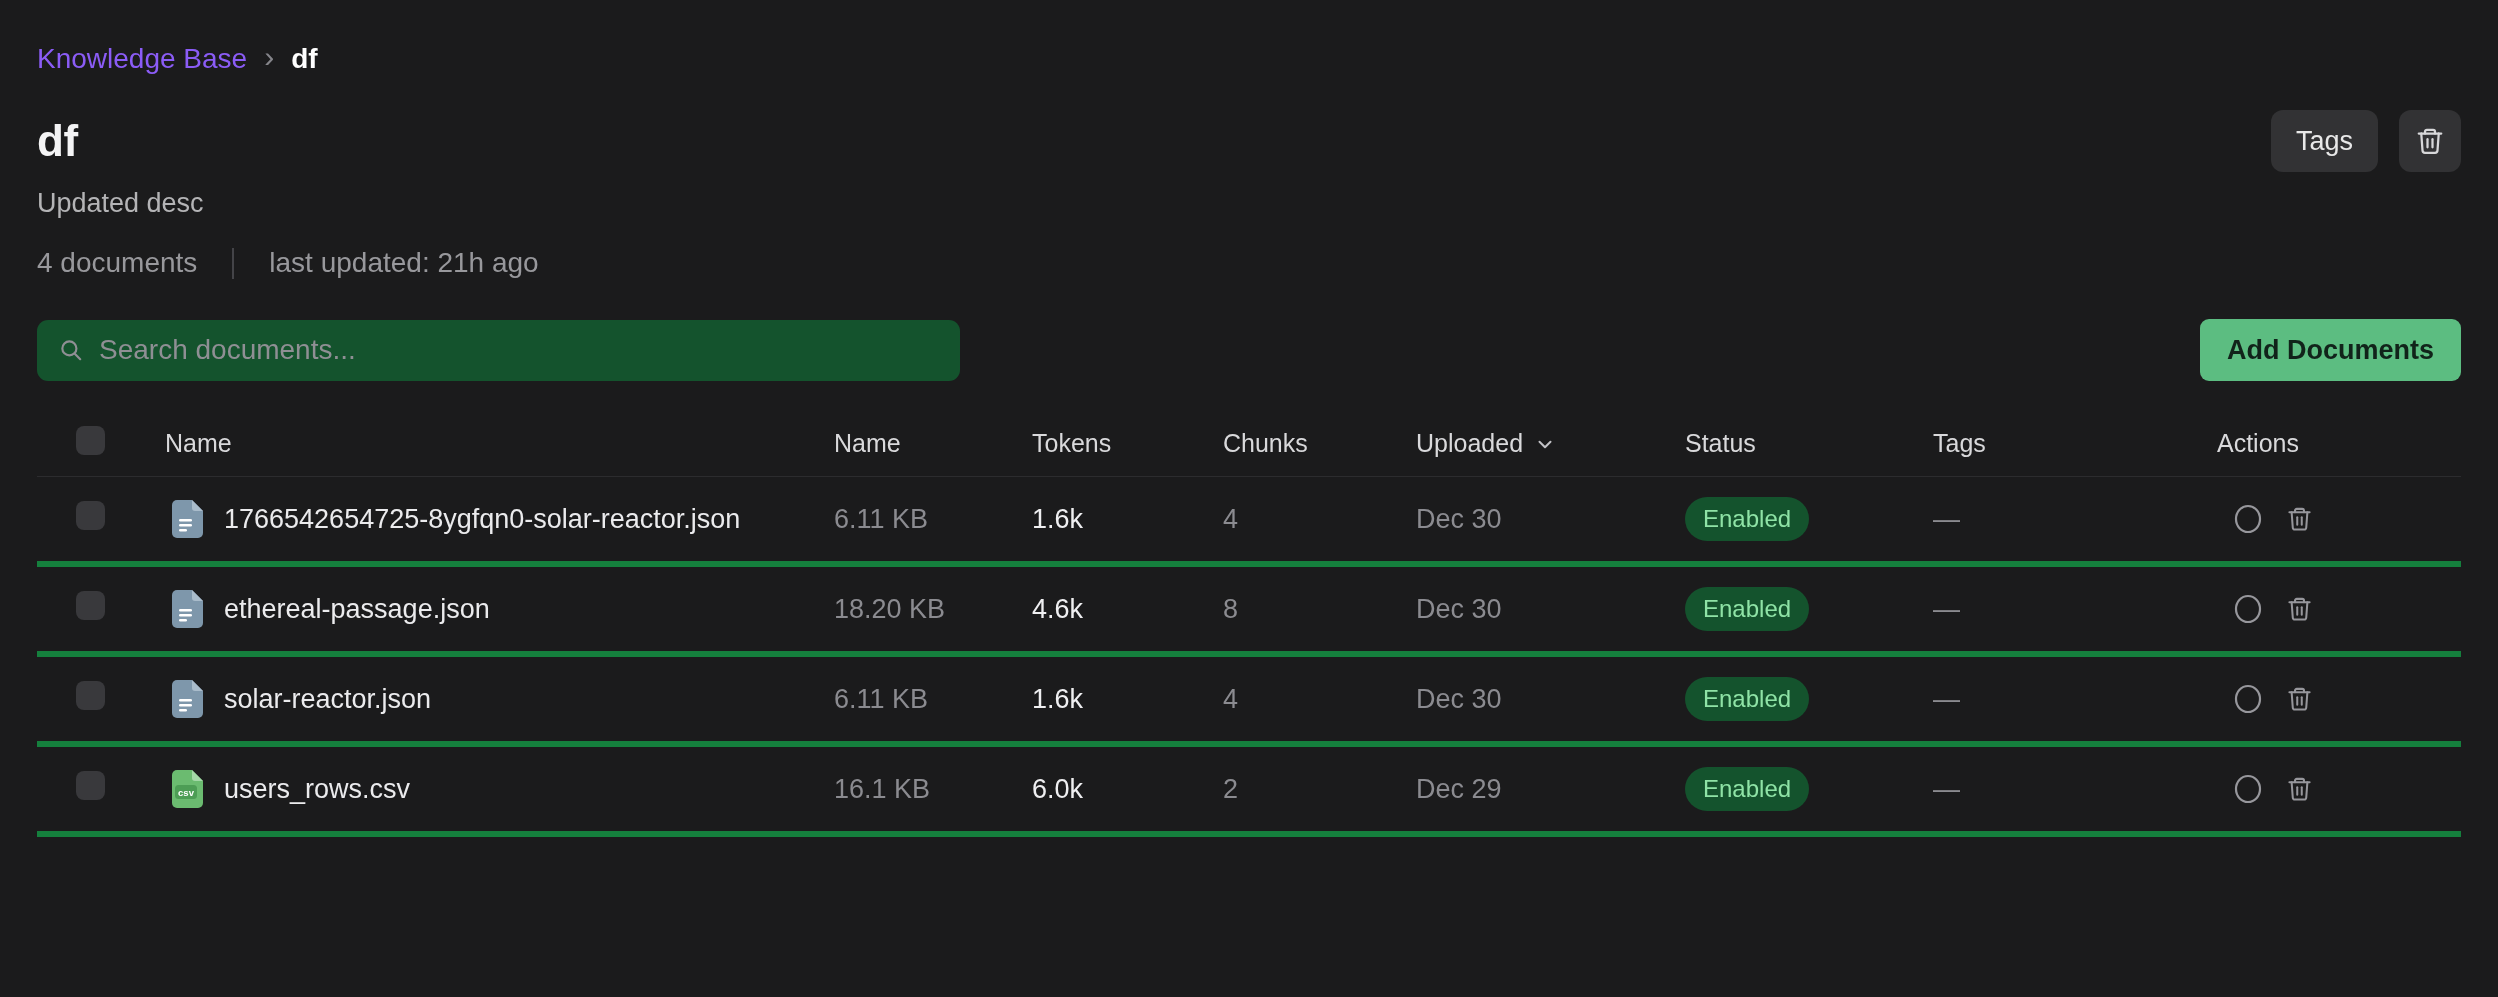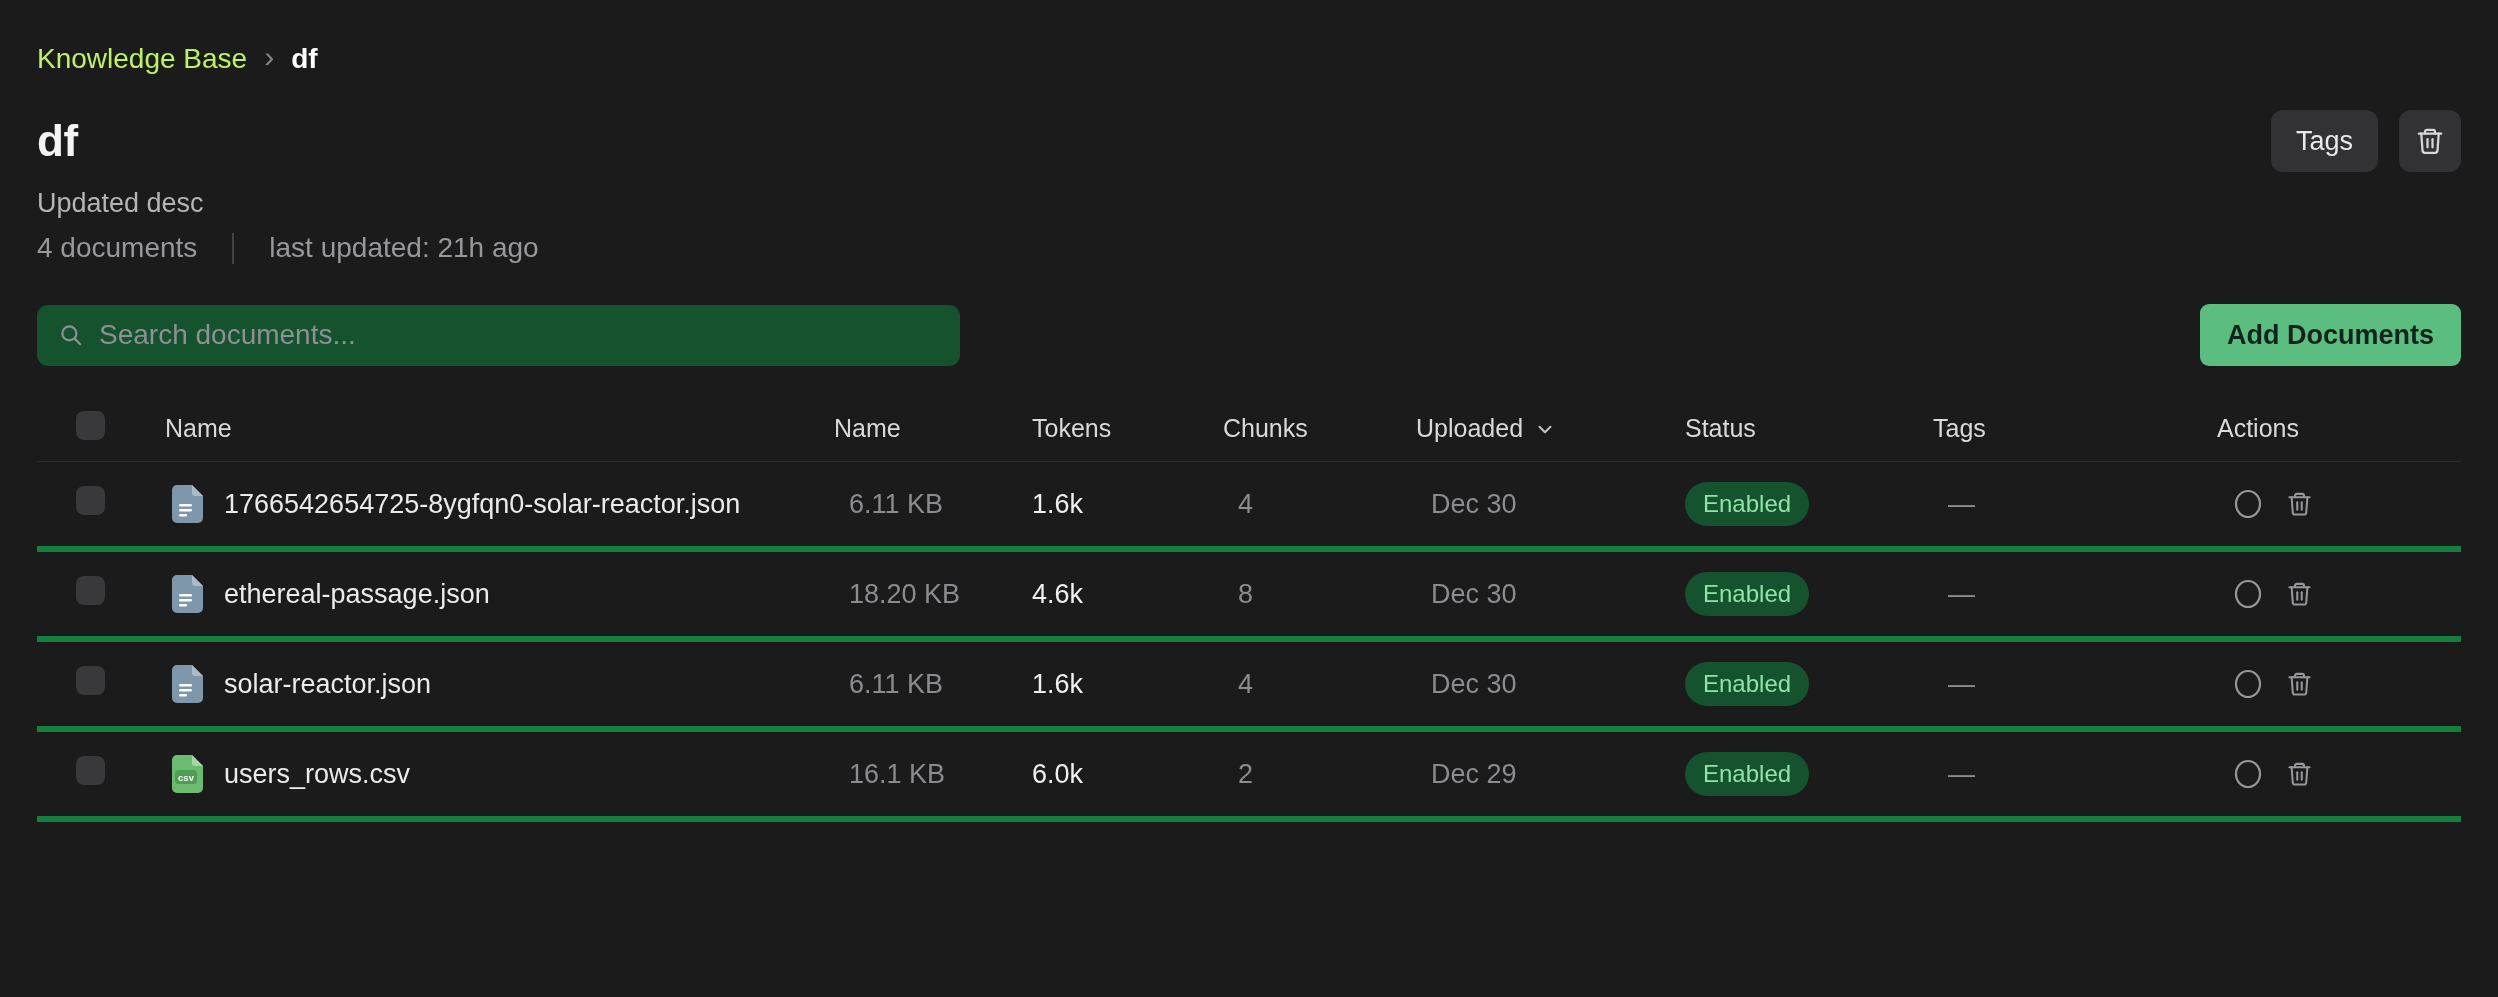--- a/index.html
+++ b/index.html
@@ -7,40 +7,40 @@
   body {
     background:#1b1b1c;
     font-family:"Liberation Sans", sans-serif;
     color:#e8e8ea;
     overflow:hidden;
   }
   .page { padding:0 37px; }
 
   
   .breadcrumb { padding-top:42px; display:flex; align-items:center; gap:17px; font-size:28px; }
-  .crumb-root { color:#bef264; font-weight:500; cursor:pointer; }
+  .crumb-root { color:#8b5cf6; font-weight:500; cursor:pointer; }
   .crumb-sep { color:#85858a; font-size:30px; line-height:1; padding-bottom:4px; }
   .crumb-current { color:#ffffff; font-weight:700; }
 
   
   .title-row { margin-top:34px; display:flex; justify-content:space-between; align-items:center; }
   .page-title { font-size:44px; font-weight:600; color:#f4f4f5; letter-spacing:-0.5px; }
   .hdr-actions { display:flex; gap:21px; align-items:center; }
   .btn-tags {
     height:62px; padding:0 25px; background:#323234; border:none; border-radius:12px;
     color:#e8e8e8; font-size:27px; font-family:inherit; cursor:pointer;
   }
   .btn-icon {
     height:62px; width:62px; background:#323234; border:none; border-radius:12px;
     display:grid; place-items:center; color:#d8d8da; cursor:pointer;
   }
 
   .desc { margin-top:16px; font-size:27px; color:#b4b4b6; }
 
-  .meta { margin-top:13px; display:flex; align-items:center; gap:35px; font-size:28px; color:#98989c; }
+  .meta { margin-top:28px; display:flex; align-items:center; gap:35px; font-size:28px; color:#98989c; }
   .vdivider { width:2px; height:31px; background:#444448; }
 
   
   .toolbar { margin-top:40px; display:flex; justify-content:space-between; align-items:center; }
   .search {
     width:923px; height:61px; background:#14532d; border-radius:11px;
     display:flex; align-items:center; padding:0 21px; gap:15px; color:#8f8f94;
   }
   .search svg { flex:none; }
   .search input {
@@ -67,21 +67,21 @@
     display:inline-block; width:29px; height:29px; border-radius:8px; background:#39393c;
     margin-left:39px; cursor:pointer;
   }
   .th-uploaded { display:flex; align-items:center; gap:11px; cursor:pointer; }
   .th-uploaded svg { color:#c2c2c6; }
 
   .c-name { display:flex; align-items:center; gap:21px; }
   .file-icon { flex:none; margin-left:7px; display:grid; place-items:center; }
   .fname { color:#ebebed; cursor:pointer; }
 
-  .dim { color:#8b8b90;margin-left:15px; }
+  .dim { color:#8b8b90; }
   .bright { color:#efeff1; }
 
   .badge {
     display:inline-block; padding:8px 18px; border-radius:999px;
     background:#14532d; color:#8fe3a6; font-size:24px; font-weight:500;
   }
 
   .c-actions { display:flex; align-items:center; gap:23px; padding-left:16px; color:#97979c; }
   .action-btn { display:grid; place-items:center; background:none; border:none; color:#97979c; cursor:pointer; padding:0; }
 </style>

